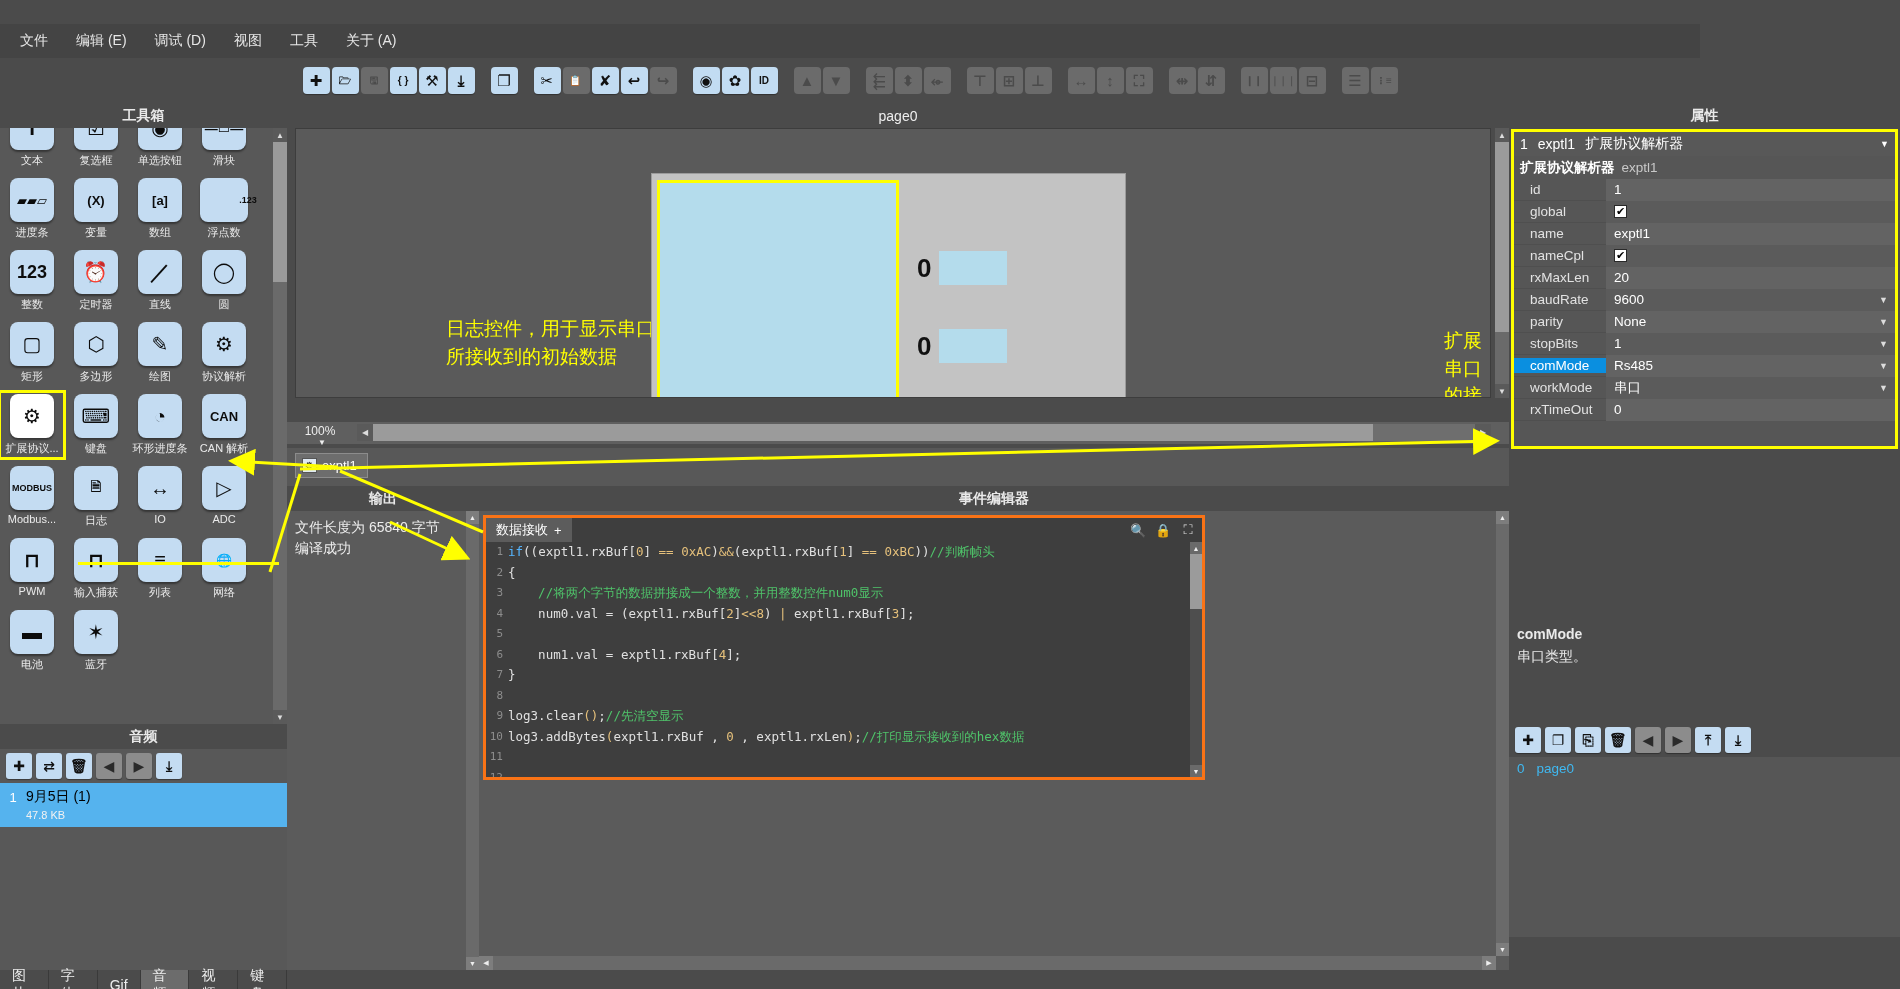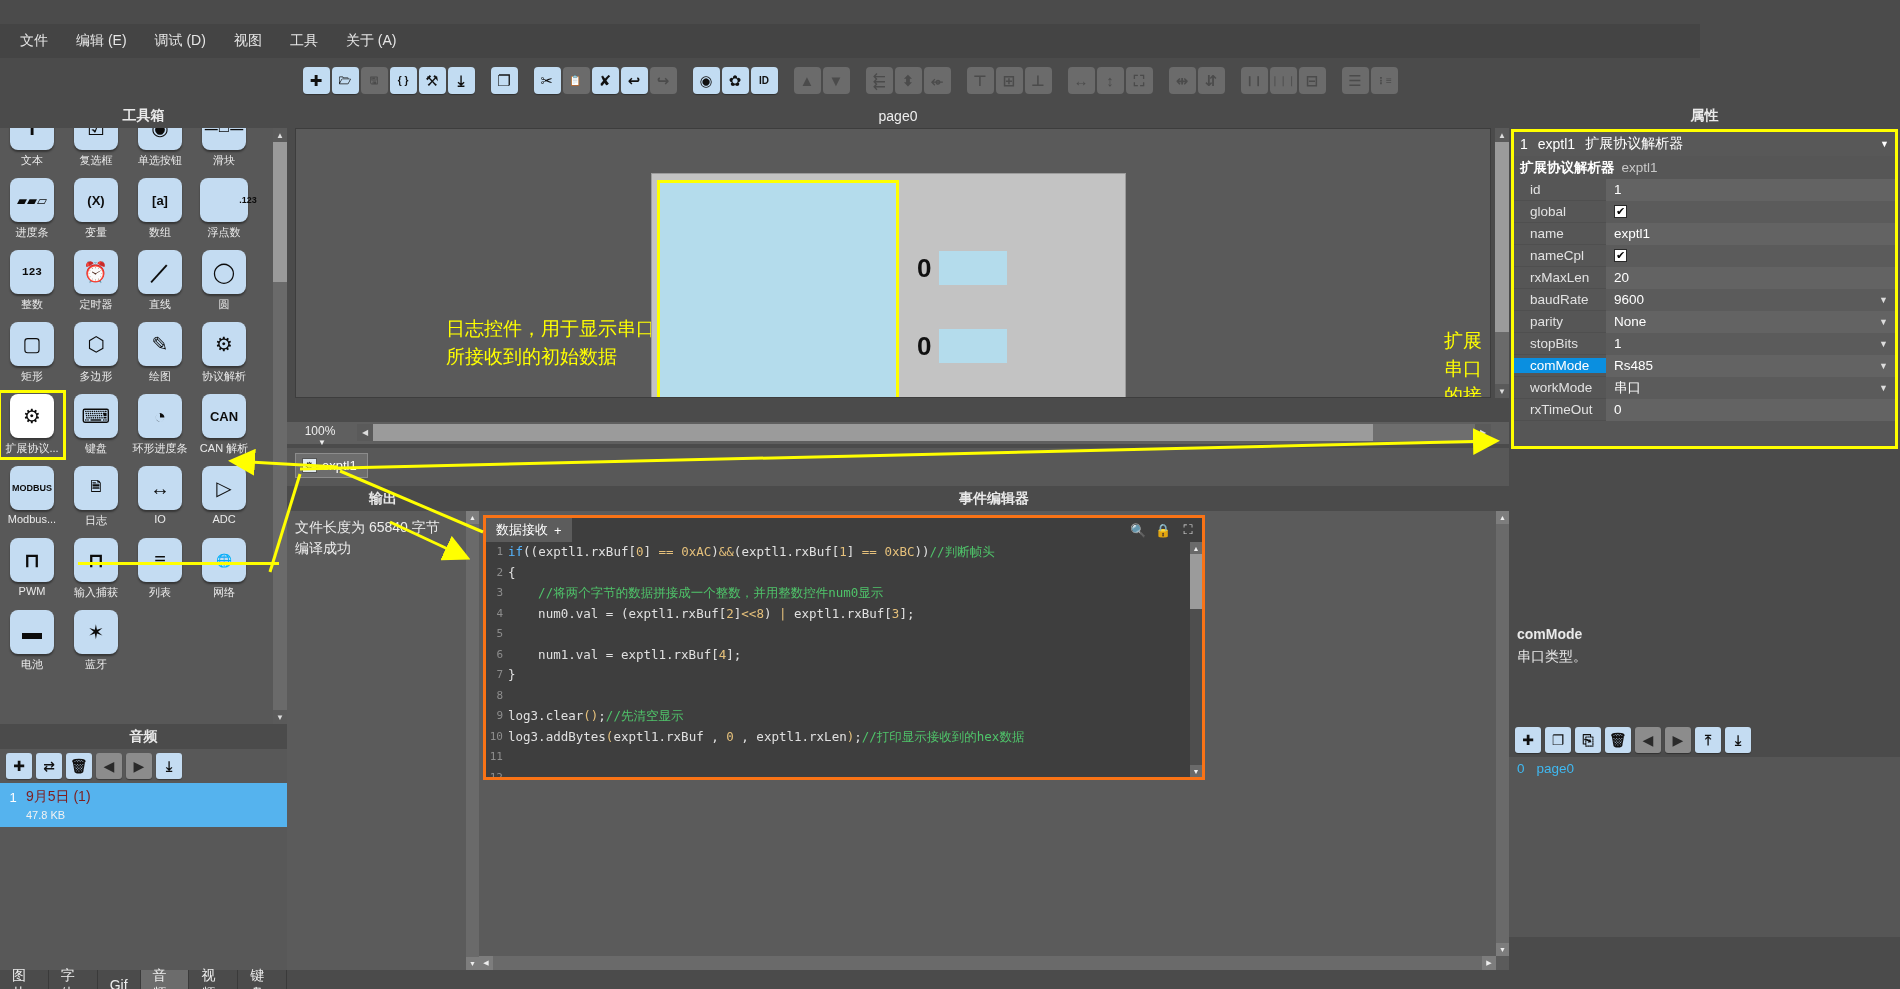--- a/index.html
+++ b/index.html
@@ -56,21 +56,21 @@
 
   
   .audio{ position:absolute; left:0; top:700px; width:287px; height:246px; background:#585858; }
   .audiobar{ height:34px; background:#585858; display:flex; align-items:center; gap:4px; padding-left:6px; }
   .abtn{ width:26px;height:26px;border-radius:3px;background:#c4dcf2;display:flex;align-items:center;justify-content:center;color:#101010;font-size:14px;font-weight:bold;cursor:pointer;box-shadow:0 1px 1px rgba(0,0,0,.35); }
   .abtn.gray{ background:#8c8c8c; color:#2a2a2a; }
   .alist{ background:#585858; }
   .aitem{ height:44px; background:#55b3ee; display:flex; align-items:flex-start; padding:5px 0 0 0; cursor:pointer; }
   .aidx{ width:26px; text-align:center; font-size:13px; color:#fff; padding-top:2px; }
   .ameta{ display:flex; flex-direction:column; }
-  .aname{ font-size:14px; color:#7f1d1d; }
+  .aname{ font-size:14px; color:#000000; }
   .asize{ font-size:11px; color:#f2f2f2; margin-top:3px; }
 
   
   .assettabs{ position:absolute; left:0; top:946px; width:287px; height:29px; background:#4b4b4b; display:flex; }
   .atab{ padding:0 12px; height:29px; display:flex; align-items:center; font-size:14px; color:#ededed; border-right:1px solid #3a3a3a; cursor:pointer; }
   .atab.act{ background:#6c6c6c; }
 
   
   .canvaswrap{ position:absolute; left:287px; top:79px; width:1222px; height:334px; }
   .canvastitle{ height:25px; display:flex; align-items:center; justify-content:center; font-size:14px; color:#eee; }
@@ -277,21 +277,21 @@
           </div>
           <div class="tcell">
             <div class="tico" style="font-size: 13px;">[a]</div>
             <div class="tlab">数组</div>
           </div>
           <div class="tcell">
             <div class="tico" style="font-size: 9px; padding-left: 48px;">.123</div>
             <div class="tlab">浮点数</div>
           </div>
           <div class="tcell">
-            <div class="tico" style="font-size: 11px; font-family: Liberation Mono, monospace;">123</div>
+            <div class="tico" style="font-size: 18px;">123</div>
             <div class="tlab">整数</div>
           </div>
           <div class="tcell">
             <div class="tico" style="font-size: 20px;">⏰</div>
             <div class="tlab">定时器</div>
           </div>
           <div class="tcell">
             <div class="tico" style="font-size: 20px;">／</div>
             <div class="tlab">直线</div>
           </div>

